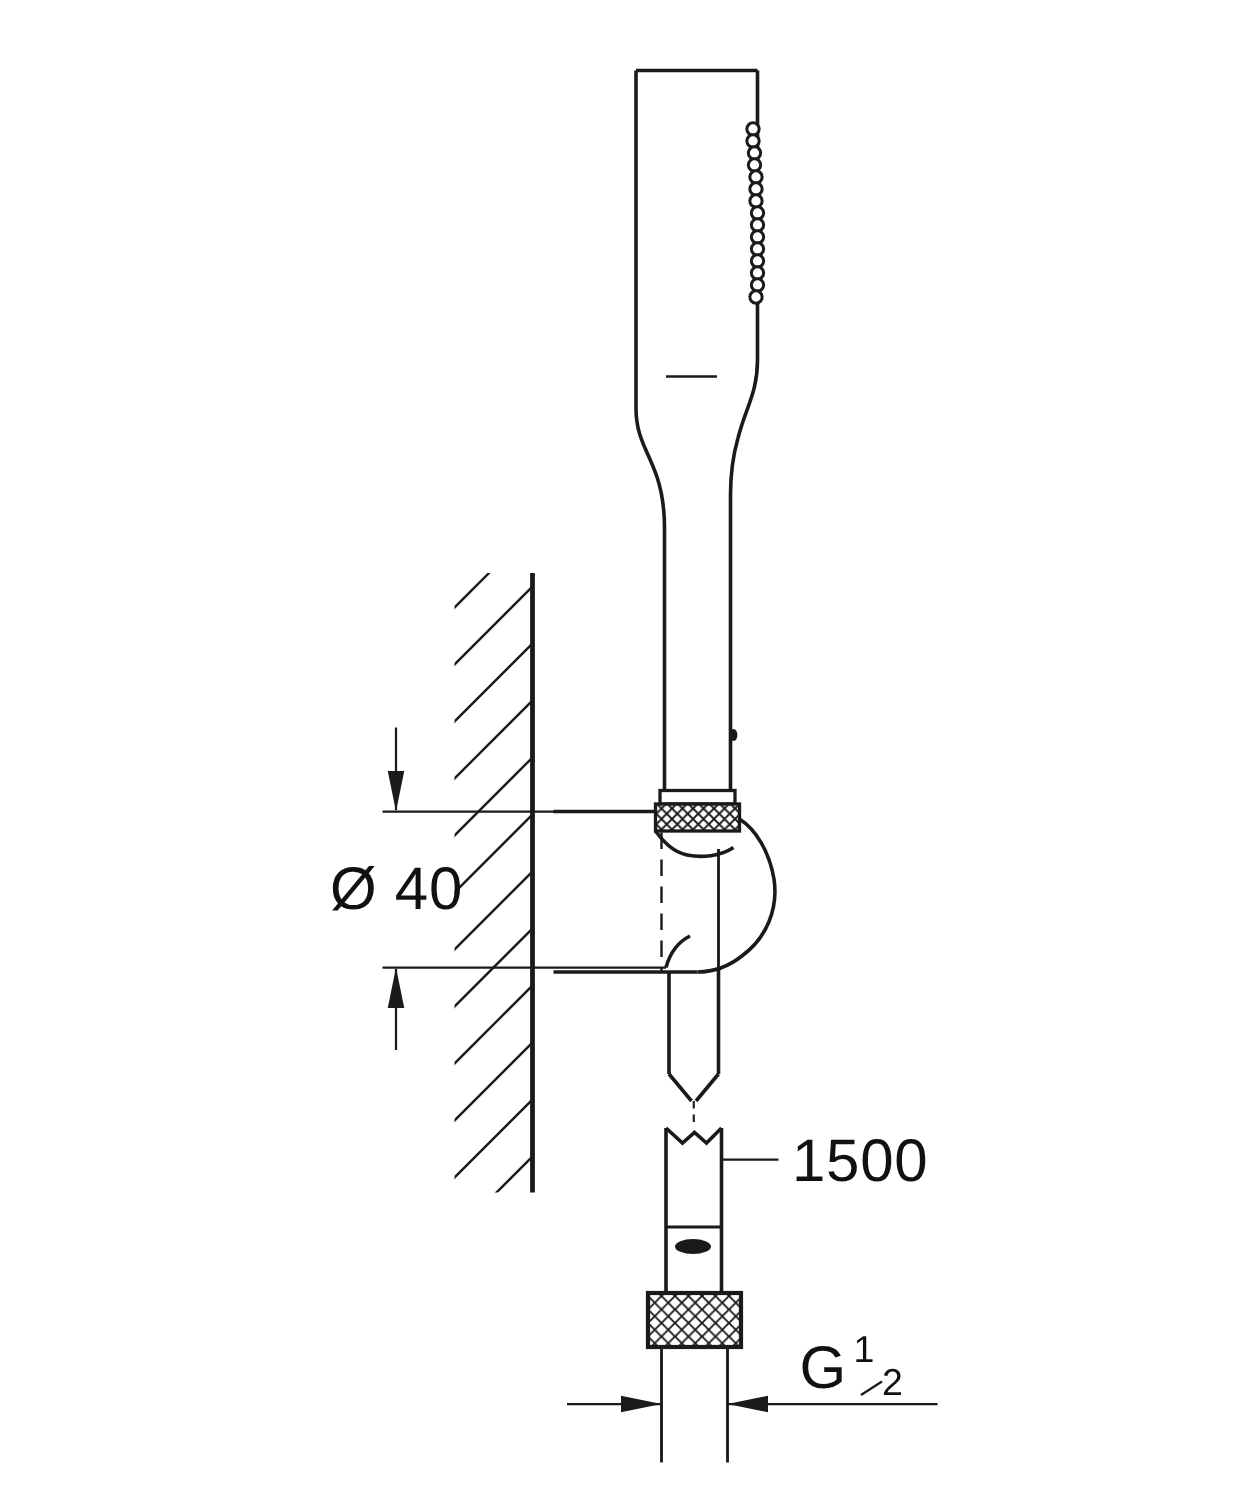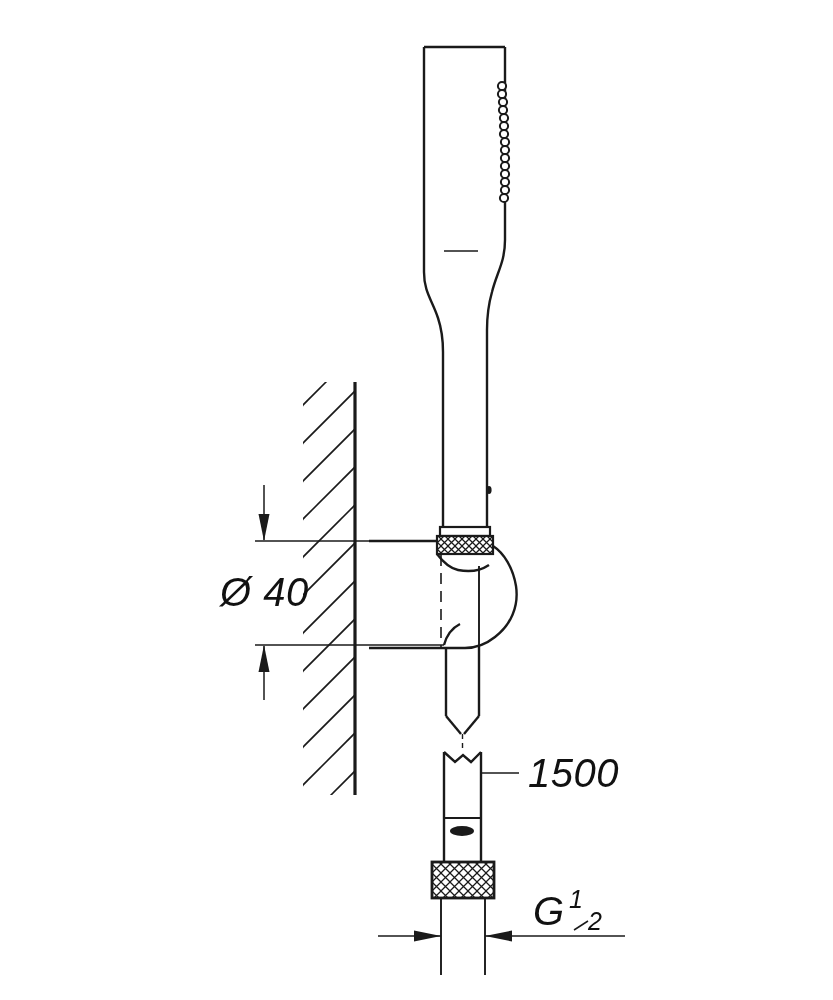--- a/index.html
+++ b/index.html
@@ -13,21 +13,20 @@
     height: 1000px;
     font-family: "Liberation Sans", sans-serif;
     overflow: hidden;
     position: relative;
   }
   #drawing-root {
     position: relative;
     width: 733px;
     height: 1000px;
     background: #ffffff;
-    font-style: italic;
   }
   svg#technical-drawing {
     display: block;
     width: 833px;
     height: 1000px;
   }
   .ln {
     stroke: #1a1a1a;
     fill: none;
     stroke-linecap: butt;

